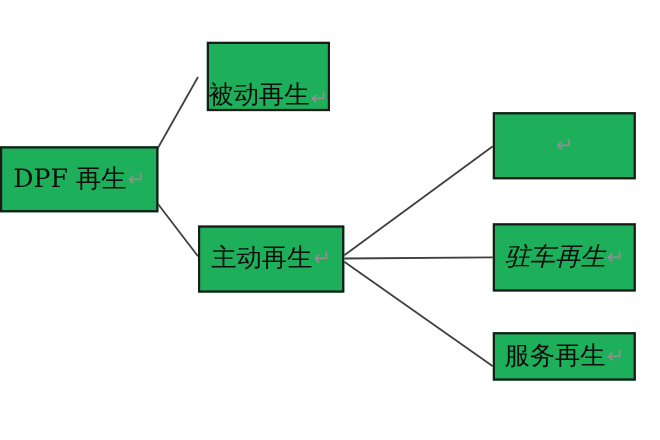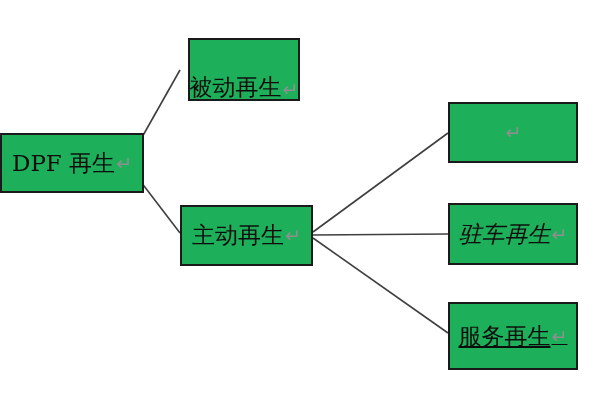--- a/index.html
+++ b/index.html
@@ -42,21 +42,21 @@
     color: var(--mark, #8f8f8f);
     font-size: 19px;
     margin-left: 1px;
     font-family: "DejaVu Sans", "Liberation Sans", sans-serif;
   }
   #node-dpf     { left: 0px;   top: 133px; width: 144px; height: 60px; }
   #node-passive { left: 188px; top: 38px;  width: 112px; height: 63px; align-items: flex-end; }
   #node-active  { left: 180px; top: 205px; width: 133px; height: 61px; }
   #node-driving { left: 448px; top: 102px; width: 130px; height: 61px; }
   #node-parking { left: 448px; top: 203px; width: 130px; height: 62px; font-style: italic; }
-  #node-service { left: 448px; top: 302px; width: 130px; height: 68px; text-decoration: underline; }
+  #node-service { left: 448px; top: 302px; width: 130px; height: 44px; }
 </style>
 </head>
 <body>
 
 <div class="canvas">
 
   <svg class="connectors" viewBox="0 0 600 400" xmlns="http://www.w3.org/2000/svg">
     <line class="connector-line" x1="128" y1="162" x2="180" y2="70"></line>
     <line class="connector-line" x1="128" y1="165" x2="180" y2="233"></line>
     <line class="connector-line" x1="313" y1="232" x2="448" y2="133"></line>

